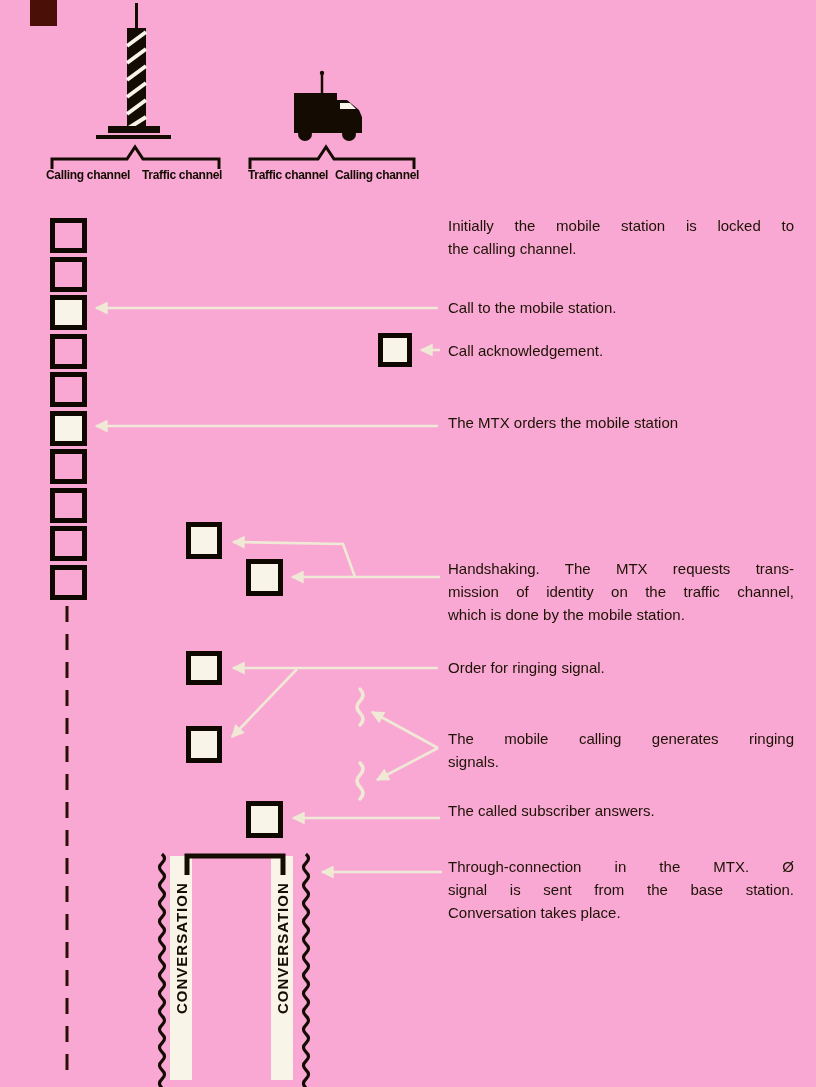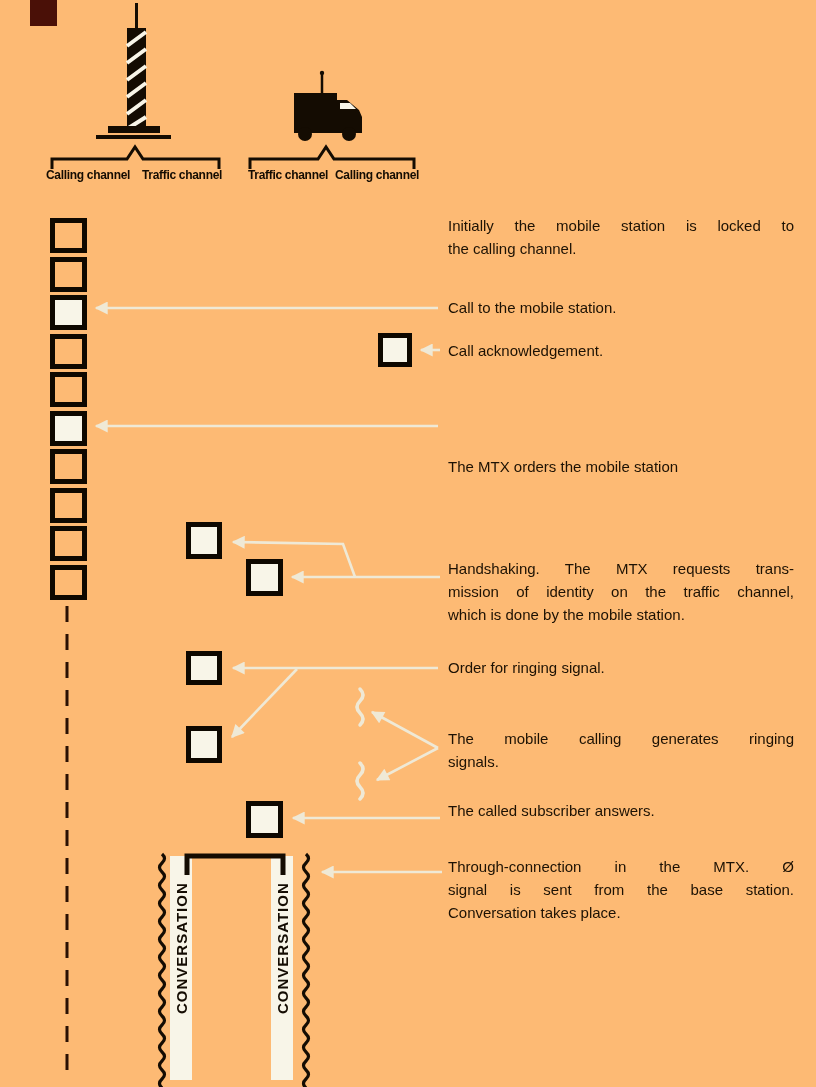--- a/index.html
+++ b/index.html
@@ -1,18 +1,18 @@
 <!DOCTYPE html>
 <html><head>
 <meta charset="utf-8">
 <style>
   html,body{margin:0;padding:0;background:#8a5a10;}
   #page{
     position:relative; width:816px; height:1087px; overflow:hidden;
-    background:#fdba74;
+    background:#f9a8d4;
     font-family:"Liberation Sans", sans-serif;
   }
   
   #slot-column{position:absolute; left:50px; top:218px; display:flex; flex-direction:column; gap:3.5px; z-index:1;}
   .slot{width:37px; height:35px; box-sizing:border-box; border:5px solid #0e0800; background:transparent;}
   .slot.filled{background:#f8f5e8;}
   
   .sq{position:absolute; box-sizing:border-box; border:5px solid #0e0800; background:#f8f5e8; z-index:1;}
   
   .step-text{position:absolute; left:448px; width:346px; font-size:15px; line-height:23px; color:#1d1204; z-index:1;}
@@ -61,21 +61,21 @@
   <div class="step-text" style="top:214px;">
       <div>Initially the mobile station is locked to</div>
       <div>the calling channel.</div>
     </div>
   <div class="step-text" style="top:296px;">
       <div>Call to the mobile station.</div>
     </div>
   <div class="step-text" style="top:339px;">
       <div>Call acknowledgement.</div>
     </div>
-  <div class="step-text" style="top:411px;margin-top:44px;">
+  <div class="step-text" style="top:411px;">
       <div>The MTX orders the mobile station</div>
     </div>
   <div class="step-text" style="top:557px;">
       <div>Handshaking. The MTX requests trans-</div>
       <div>mission of identity on the traffic channel,</div>
       <div>which is done by the mobile station.</div>
     </div>
   <div class="step-text" style="top:656px;">
       <div>Order for ringing signal.</div>
     </div>

